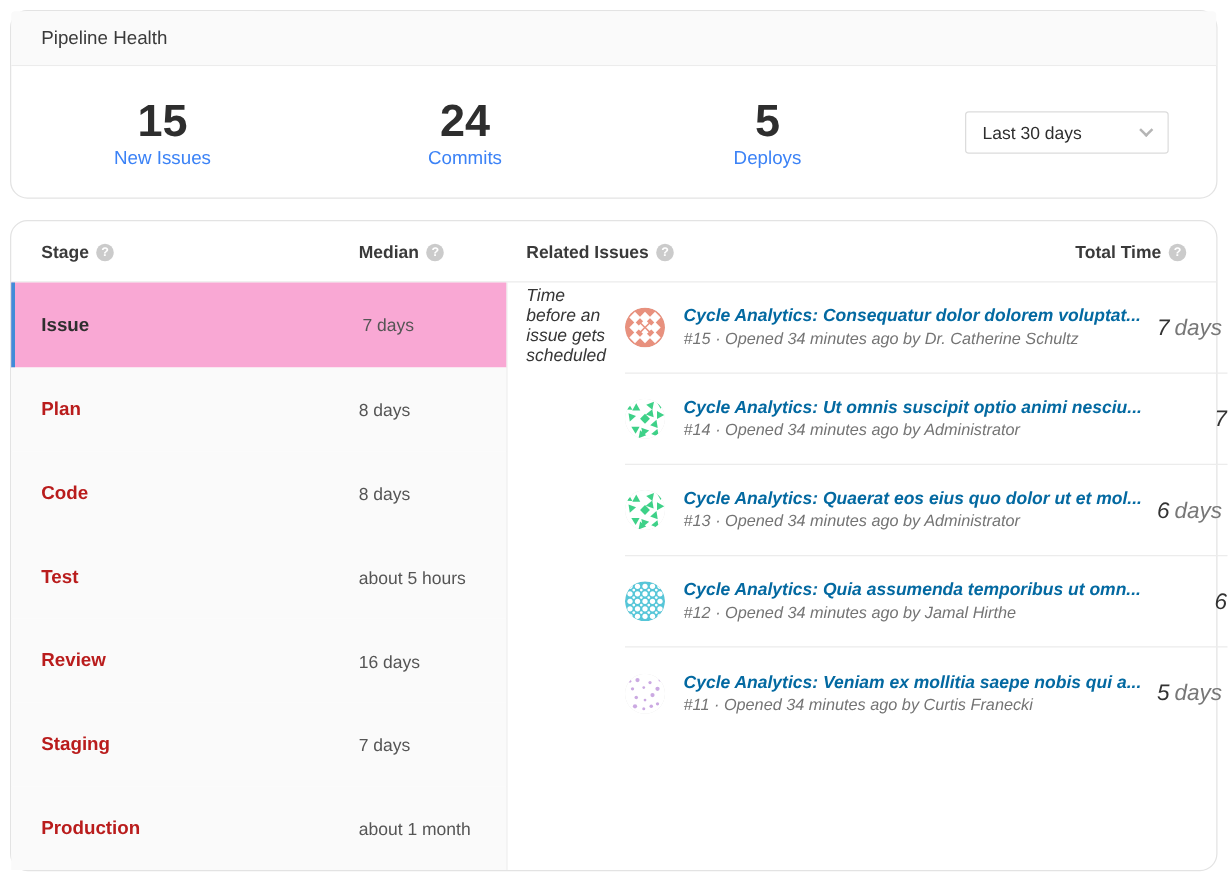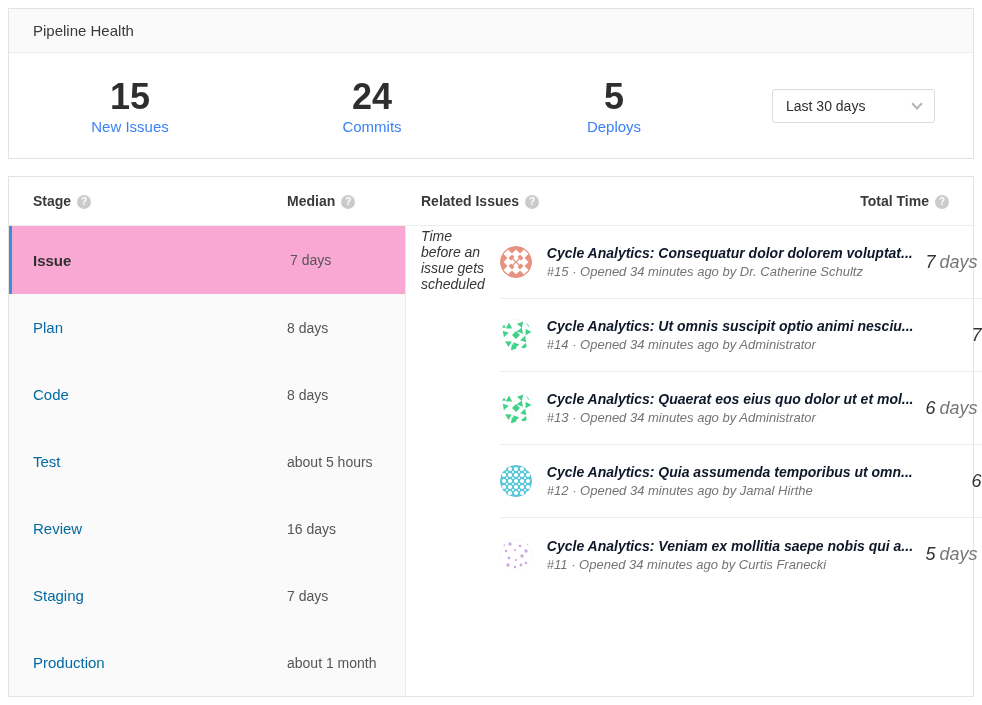--- a/index.html
+++ b/index.html
@@ -1,18 +1,18 @@
 <!DOCTYPE html>
 <html><head>
 <meta charset="utf-8">
 <style>
   * { box-sizing: border-box; margin: 0; padding: 0; }
   html, body { width: 982px; background: #fff; font-family: "Liberation Sans", sans-serif; color: #2e2e2e; }
   .page { width: 982px; height: 705px; padding: 8px; }
-  .panel { border: 1px solid #e3e3e3; border-radius: 0; background: #fff; }
+  .panel { border: 1px solid #e3e3e3; border-radius: 14px; background: #fff; }
 
   
   .top-panel { margin-bottom: 17px; }
   .panel-header { background: #fafafa; border-bottom: 1px solid #ececec; padding: 13px 24px; font-size: 15px; color: #3a3a3a; border-radius: 3px 3px 0 0; }
   .stats-row { display: flex; align-items: center; height: 105px; }
   .stats-group { display: flex; width: 726px; }
   .stat { flex: 1; text-align: center; }
   .stat-value { font-size: 36px; font-weight: 600; color: #2e2e2e; line-height: 1.15; }
   .stat-label { font-size: 15px; color: #3b82f6; margin-top: 1px; }
   .dropdown { width: 163px; height: 34px; border: 1px solid #dcdcdc; border-radius: 3px; display: flex; align-items: center; justify-content: space-between; padding: 0 13px; margin-left: auto; margin-right: 38px; font-size: 14px; color: #2e2e2e; cursor: pointer; background: #fff; gap: 12px; }
@@ -22,34 +22,34 @@
   .table-header { display: flex; align-items: center; height: 49px; border-bottom: 1px solid #ececec; font-size: 14px; font-weight: 700; color: #3a3a3a; }
   .h-stage  { width: 278px; padding-left: 24px; }
   .h-median { width: 119px; }
   .h-related{ flex: 1; padding-left: 15px; }
   .h-total  { padding-right: 24px; }
   .help-icon { display: inline-flex; width: 14px; height: 14px; border-radius: 50%; background: #cbcbcb; color: #fff; font-size: 10px; font-weight: 700; align-items: center; justify-content: center; margin-left: 6px; vertical-align: 1px; cursor: default; }
 
   .table-body { display: flex; min-height: 470px; }
   .stage-col { width: 397px; border-right: 1px solid #ececec; display: flex; flex-direction: column; }
   .stage-row { display: flex; align-items: center; height: 67px; background: #fafafa; cursor: pointer; }
-  .stage-name { width: 278px; padding-left: 24px; font-size: 15px; color: #0369a1; }
+  .stage-name { width: 278px; padding-left: 24px; font-size: 15px; color: #b91c1c; font-weight: bold; }
   .stage-median { flex: 1; font-size: 14px; color: #555; }
   .stage-row.selected { background: #f9a8d4; border-left: 3px solid #418cd8; height: 68px; }
   .stage-row.selected .stage-name { padding-left: 21px; font-weight: 700; color: #2e2e2e; }
 
   .issues-col { flex: 1; display: flex; flex-direction: row; min-width: 0; font-style: italic; }
   .stage-desc { height: 68px; display: flex; align-items: center; padding-left: 15px; font-size: 14px; color: #363636; }
   .issue-list { list-style: none; margin-left: 15px; }
   .issue-row { display: flex; align-items: center; height: 73px; border-bottom: 1px solid #ececec; padding-right: 24px; }
   .issue-row:last-child { border-bottom: none; }
   .avatar { width: 32px; height: 32px; border-radius: 50%; overflow: hidden; flex: none; box-shadow: inset 0 0 0 1px rgba(0,0,0,.08); cursor: pointer; }
   .avatar svg { display: block; }
   .issue-text { margin-left: 15px; flex: 1; min-width: 0; overflow: hidden; }
-  .issue-title { font-size: 14px; font-weight: 700; color: #0f172a; white-space: nowrap; cursor: pointer; }
+  .issue-title { font-size: 14px; font-weight: 700; color: #0369a1; white-space: nowrap; cursor: pointer; }
   .issue-meta { font-size: 13px; color: #747474; margin-top: 3px; white-space: nowrap; }
   .issue-meta .author { cursor: pointer; }
   .issue-time { white-space: nowrap; margin-left: 12px; }
   .t-num { font-size: 18px; color: #333; }
   .t-unit { font-size: 18px; color: #777; margin-left: 4px; }
   .t-unit:not(:last-child) { margin-right: 6px; }
 </style>
 </head>
 <body>
 

